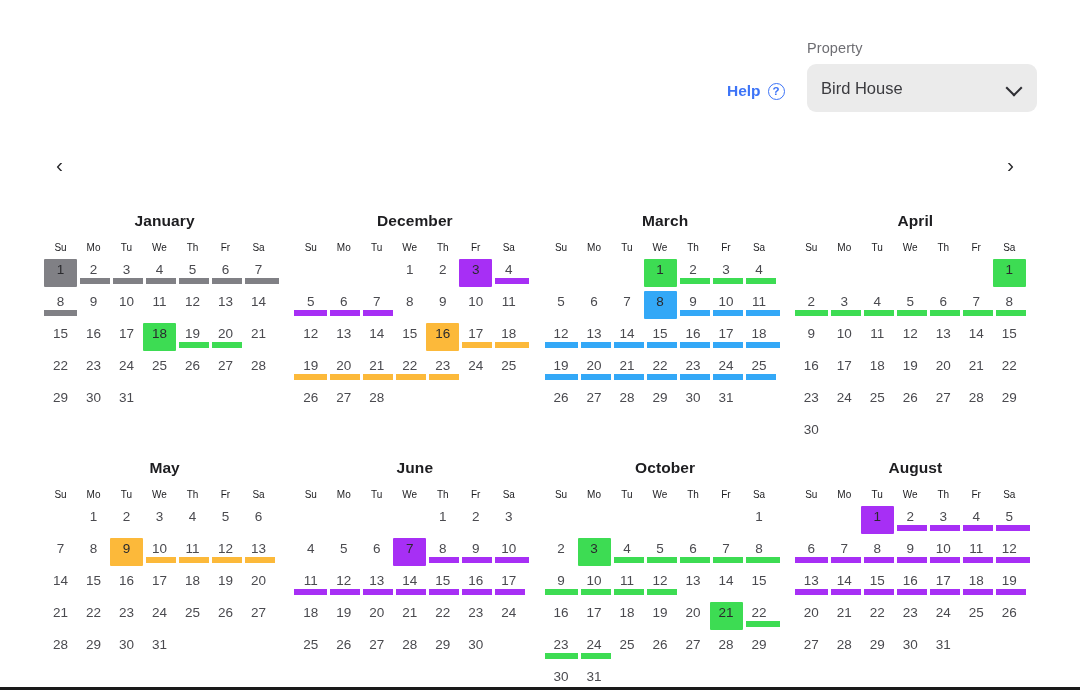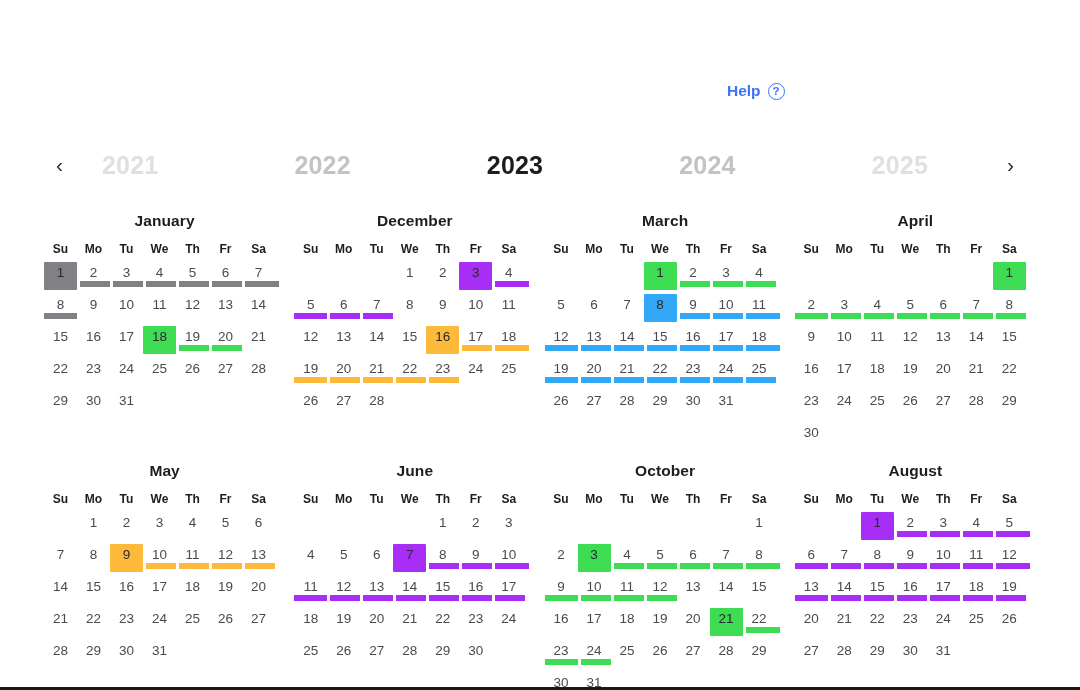--- a/index.html
+++ b/index.html
@@ -140,22 +140,22 @@
   }
   .dow-row, .week-row {
     display: flex;
   }
   .dow, .day {
     width: 33px;
     flex: 0 0 33px;
     text-align: center;
   }
   .dow {
-    font-size: 12px;
-    font-weight: 700;
+    font-size: 10px;
+    font-weight: 400;
     color: #1d1d20;
     padding-bottom: 6px;
   }
   .week-row { margin-bottom: 2px; }
   .day {
     position: relative;
     height: 30px;
     padding-top: 0;
   }
   .day .num {
@@ -192,31 +192,31 @@
 </head>
 <body>
 
 <div class="topbar">
 
   <a class="help-link">
     <span>Help</span>
     <span class="help-q">?</span>
   </a>
 
+  <div class="property-block">
+    <div class="property-label">Property</div>
+    <div class="property-select">
+      <span class="property-value">Bird House</span>
+      <span class="chev"></span>
+    </div>
+  </div>
 </div>
 
 <div class="yearstrip">
   <span class="yearnav prev">‹</span>
-  <div class="years" id="years-container">
-      <div class="year dim-far">2021</div>
-      <div class="year dim-near">2022</div>
-      <div class="year current">2023</div>
-      <div class="year dim-near">2024</div>
-      <div class="year dim-far">2025</div>
-    </div>
   <span class="yearnav next">›</span>
 </div>
 
 <div class="cal-wrap">
   <div class="cal-row" id="cal-row-1">
       <div class="month">
         <div class="month-title">January</div>
         <div class="dow-row">
           <div class="dow">Su</div>
           <div class="dow">Mo</div>

